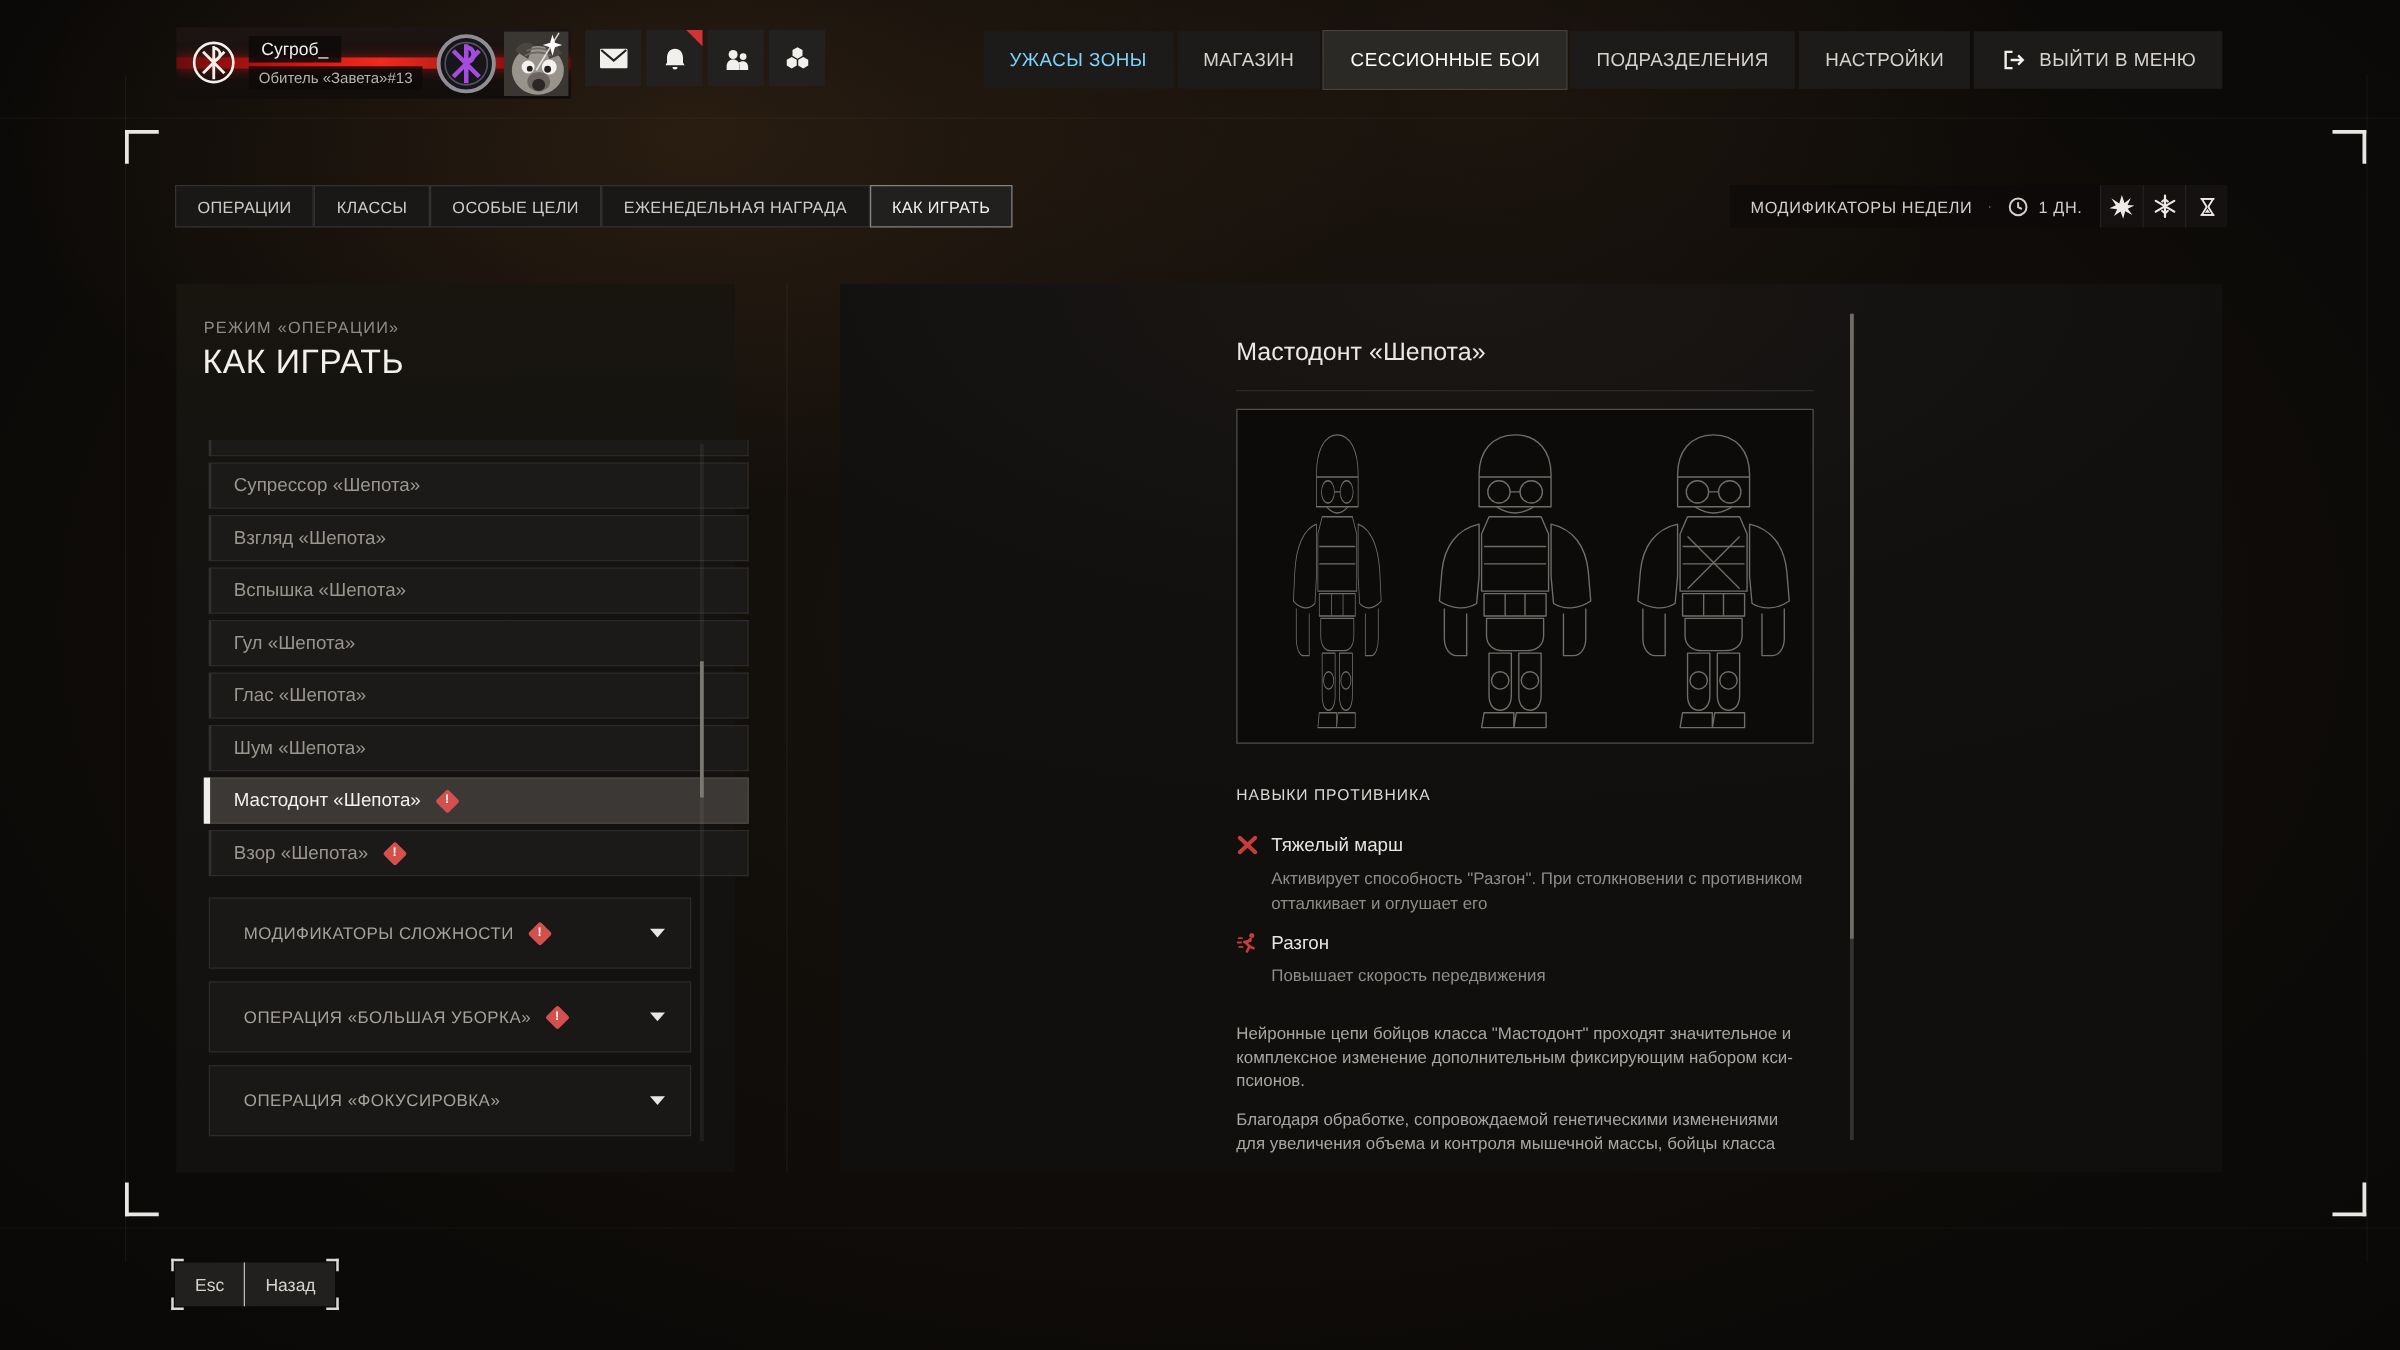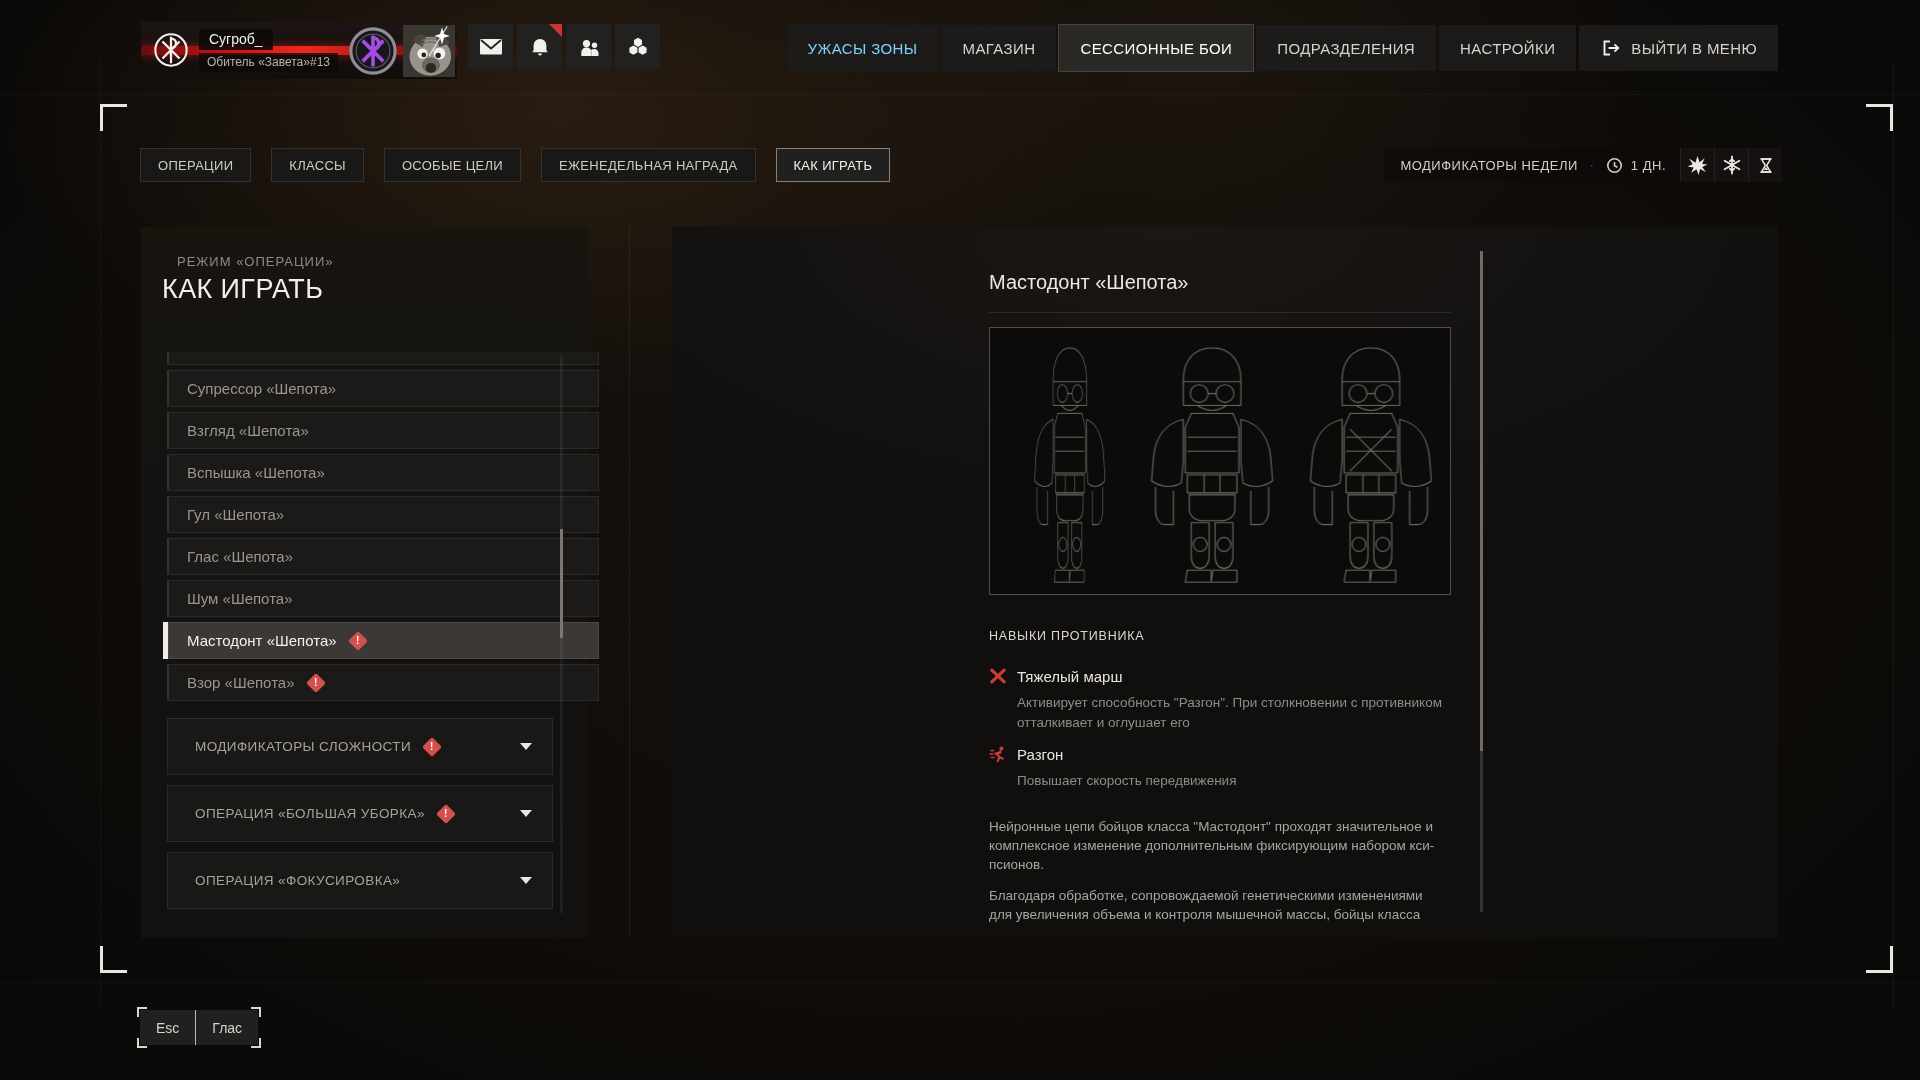--- a/index.html
+++ b/index.html
@@ -38,37 +38,37 @@
     align-items:center;justify-content:center;cursor:pointer;}
   .notif-tri{position:absolute;top:0;right:0;width:0;height:0;
     border-left:13px solid transparent;border-top:13px solid #d13434;}
   .top-nav{position:absolute;top:25px;right:142px;height:46px;display:flex;gap:3px;}
   .nav-btn{background:#1d1b19;color:#d6d3cf;font-size:15px;letter-spacing:.4px;
     padding:0 21px;display:flex;align-items:center;gap:11px;cursor:pointer;white-space:nowrap;}
   .nav-btn.dim{color:#7dd3fc;text-align:center;}
   .nav-btn.active{background:#2b2926;color:#ffffff;outline:1px solid #45423f;justify-content:center;}
 
   
-  .tab-row{position:absolute;left:140px;top:148px;height:34px;display:flex;gap:20px;}
+  .tab-row{position:absolute;left:140px;top:148px;height:34px;display:flex;gap:0;}
   .tab{background:#191816;border:1px solid #343231;color:#cfccc8;font-size:13px;letter-spacing:.3px;
     padding:0 17px;display:flex;align-items:center;cursor:pointer;white-space:nowrap;}
   .tab.active{background:#21201e;border-color:#85827d;color:#f2f0ec;}
   .week-bar{position:absolute;top:148px;right:138px;height:34px;display:flex;align-items:center;
     background:rgba(12,10,9,.55);}
   .week-label{padding:0 12px 0 16px;font-size:13px;letter-spacing:.5px;color:#d2cfca;}
   .week-dot{color:#6b675f;font-size:12px;}
   .week-clock{margin:0 0 0 12px;display:flex;}
   .week-time{margin-left:8px;margin-right:14px;font-size:13px;color:#d2cfca;letter-spacing:.5px;}
   .mod-tile{width:34px;height:34px;display:flex;align-items:center;justify-content:center;
     background:rgba(255,255,255,.035);border-left:1px solid rgba(255,255,255,.07);cursor:pointer;}
 
   
   .left-panel{position:absolute;left:141px;top:227px;width:447px;height:711px;
     background:linear-gradient(180deg,#18150f 0%,#141311 35%,#121110 100%);}
-  .lp-sub{position:absolute;left:36px;top:27px;font-size:13px;letter-spacing:1px;color:#8e8a84;}
+  .lp-sub{position:absolute;left:22px;top:27px;font-size:13px;letter-spacing:1px;color:#8e8a84;}
   .lp-title{position:absolute;left:21px;top:47px;font-size:27px;color:#f2f0ec;letter-spacing:.4px;}
   .lp-list{position:absolute;left:26px;top:125px;width:432px;}
   .row{height:37px;background:#1b1a18;border:1px solid #2b2a28;border-left:2px solid #343230;
     display:flex;align-items:center;padding:0 12px 0 18px;color:#9a968f;font-size:15px;
     margin-bottom:5px;cursor:pointer;position:relative;}
   .row.partial{height:13px;border-top:none;}
   .row.selected{background:#3b3835;border-color:#4b4845;color:#f3f1ed;}
   .row.selected::before{content:"";position:absolute;left:-6px;top:-1px;bottom:-1px;width:5px;background:#f0eeea;}
   .alert{width:14px;height:14px;background:#d4504d;border-radius:2px;transform:rotate(45deg);
     margin-left:14px;display:flex;align-items:center;justify-content:center;flex:0 0 auto;}
@@ -429,16 +429,16 @@
     </div>
   </div>
 
   <div class="footer-hint">
     <span class="fb tl"></span>
     <span class="fb tr"></span>
     <span class="fb bl"></span>
     <span class="fb br"></span>
     <span class="fh-key">Esc</span>
     <span class="fh-sep"></span>
-    <span class="fh-label">Глас</span>
+    <span class="fh-label">Назад</span>
   </div>
 
 </div>
 
 </body></html>

